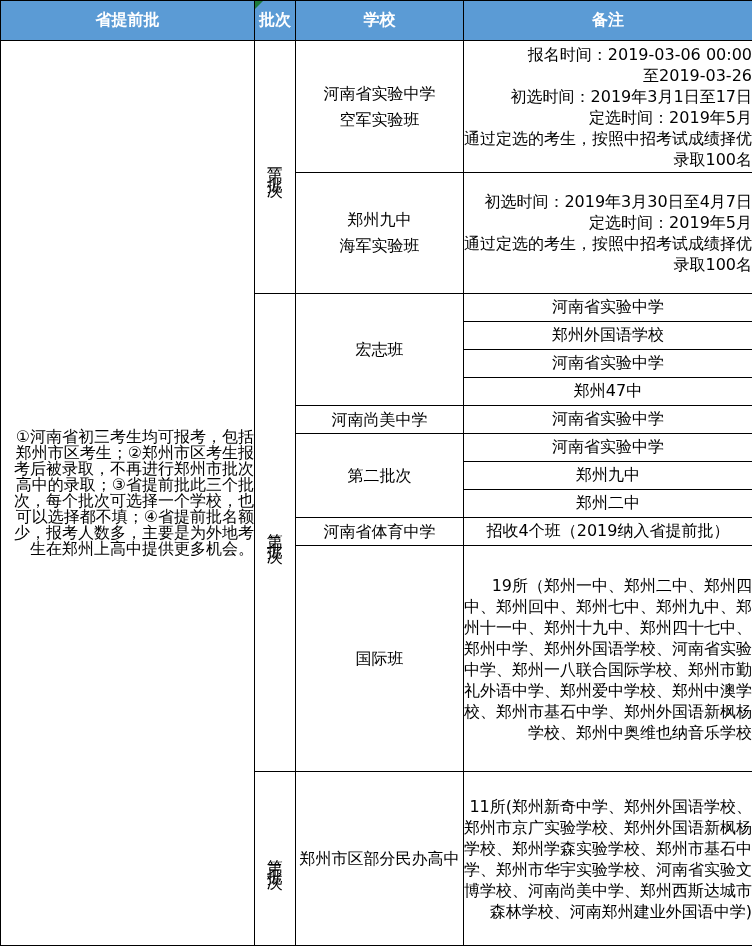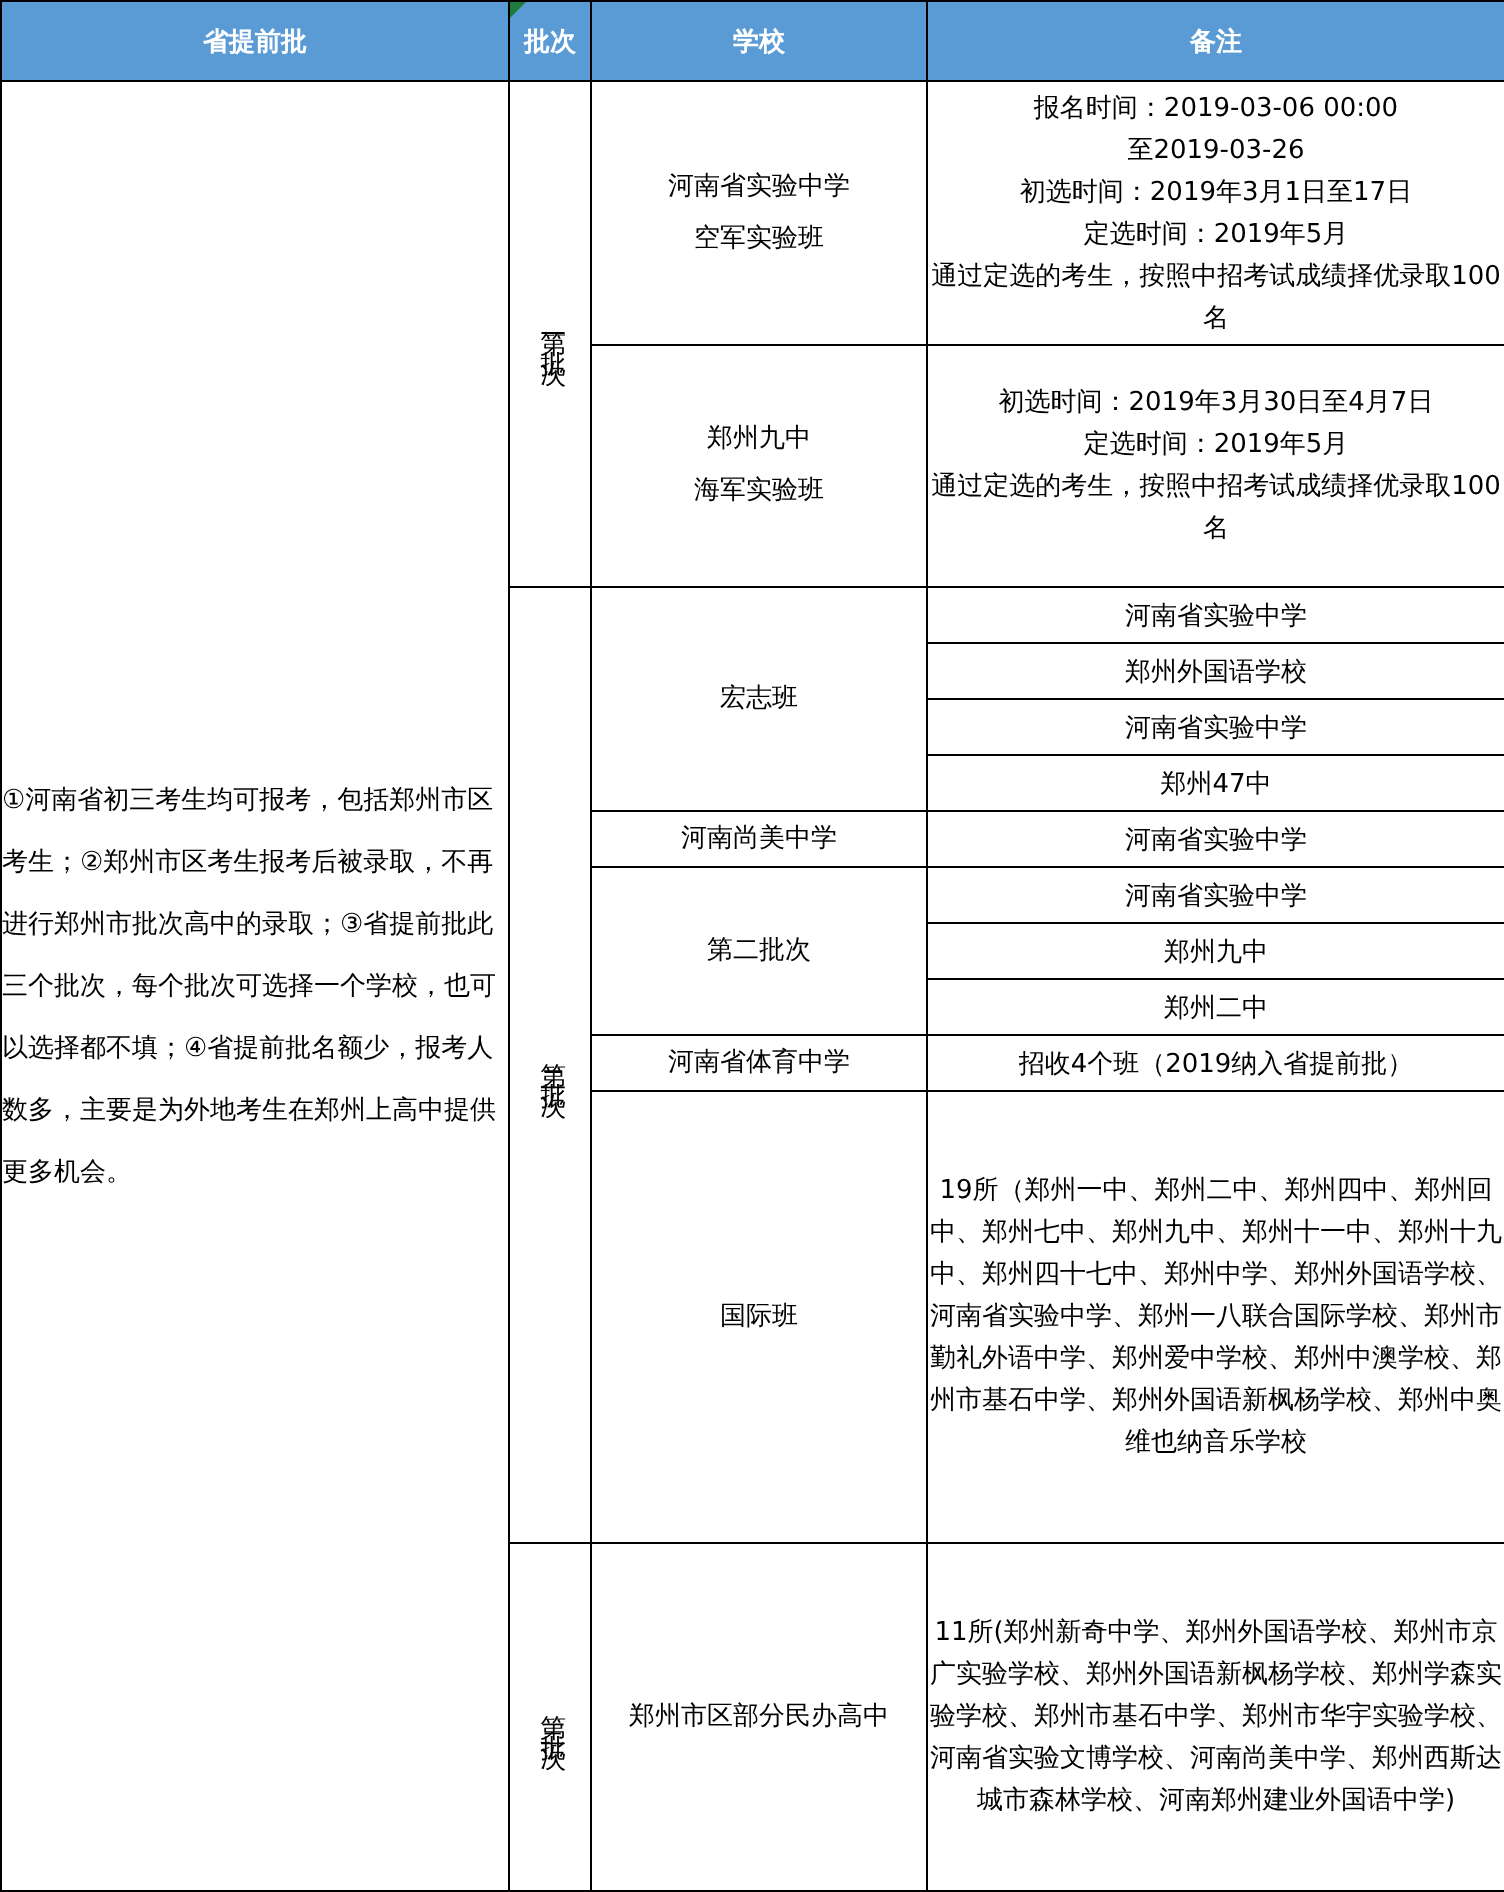--- a/index.html
+++ b/index.html
@@ -20,44 +20,44 @@
   table.grid {
     border-collapse: collapse;
     table-layout: fixed;
     width: 752px;
     height: 946px;
   }
   table.grid td {
     border: 1px solid var(--border);
     background: var(--cell-bg);
     vertical-align: middle;
-    font-size: 13px;
+    font-size: 16px;
     padding: 0;
     overflow: hidden;
   }
   
   tr.hdr td {
     background: var(--header-bg);
     color: var(--header-text);
     font-weight: bold;
     text-align: center;
     position: relative;
   }
   .tri {
     position: absolute; top: 0; left: 0;
     width: 0; height: 0;
     border-top: 8px solid var(--triangle);
     border-right: 8px solid transparent;
   }
   
   td.left-note {
     vertical-align: middle;
-    text-align: left;
+    text-align: right;
     padding: 4px 5px 4px 6px;
-    line-height: 31px;
+    line-height: 16px;
     white-space: pre-line;
     margin-left: 28px;
   }
   
   td.batch { text-align: center; }
   .vlabel {
     display: inline-block;
     writing-mode: vertical-rl;
     text-orientation: upright;
     letter-spacing: 5px;
@@ -65,21 +65,21 @@
   }
   
   td.school {
     text-align: center;
     white-space: pre-line;
     line-height: 26px;
     padding: 0 2px;
   }
   
   td.note-long {
-    text-align: center;
+    text-align: right;
     padding: 2px 3px 2px 5px;
     line-height: 21px;
     white-space: pre-line;
   }
   td.note-center { text-align: center; padding: 0 2px; }
 </style>
 </head>
 <body>
 
 <div class="sheet">

